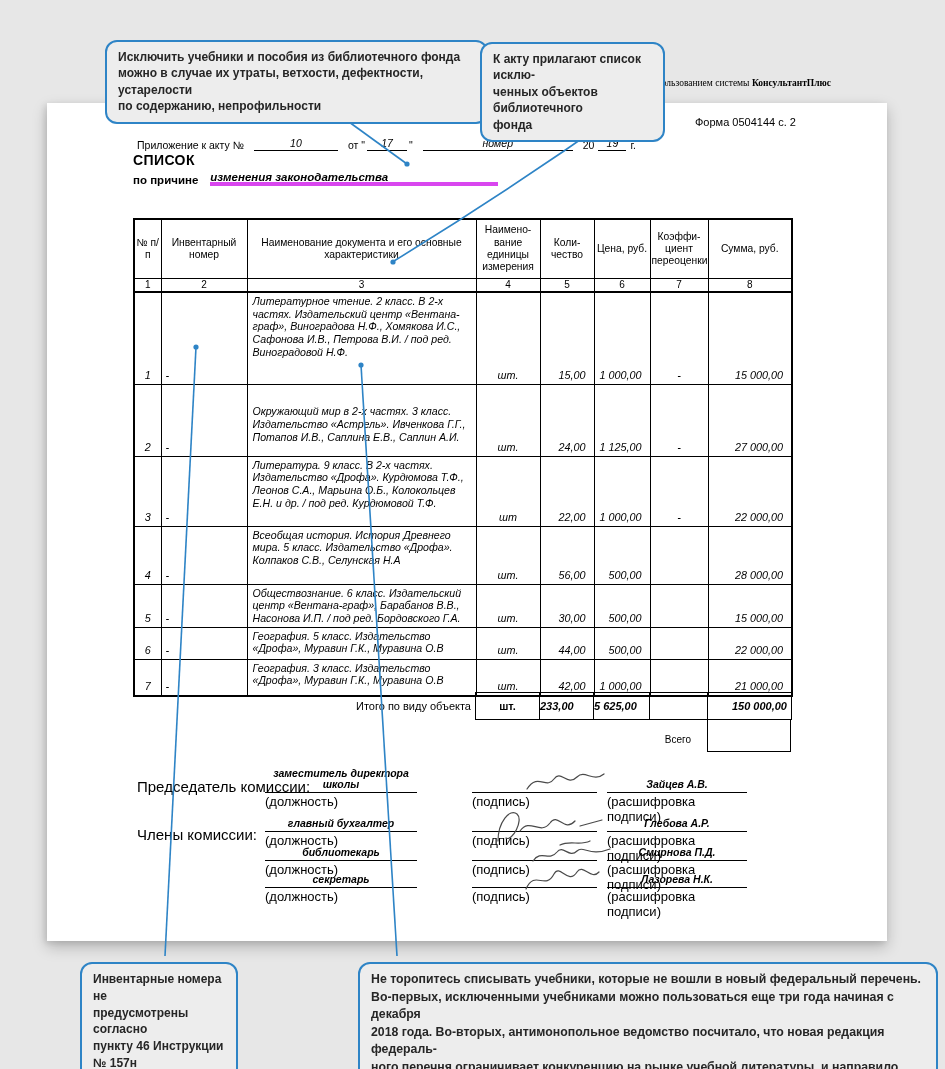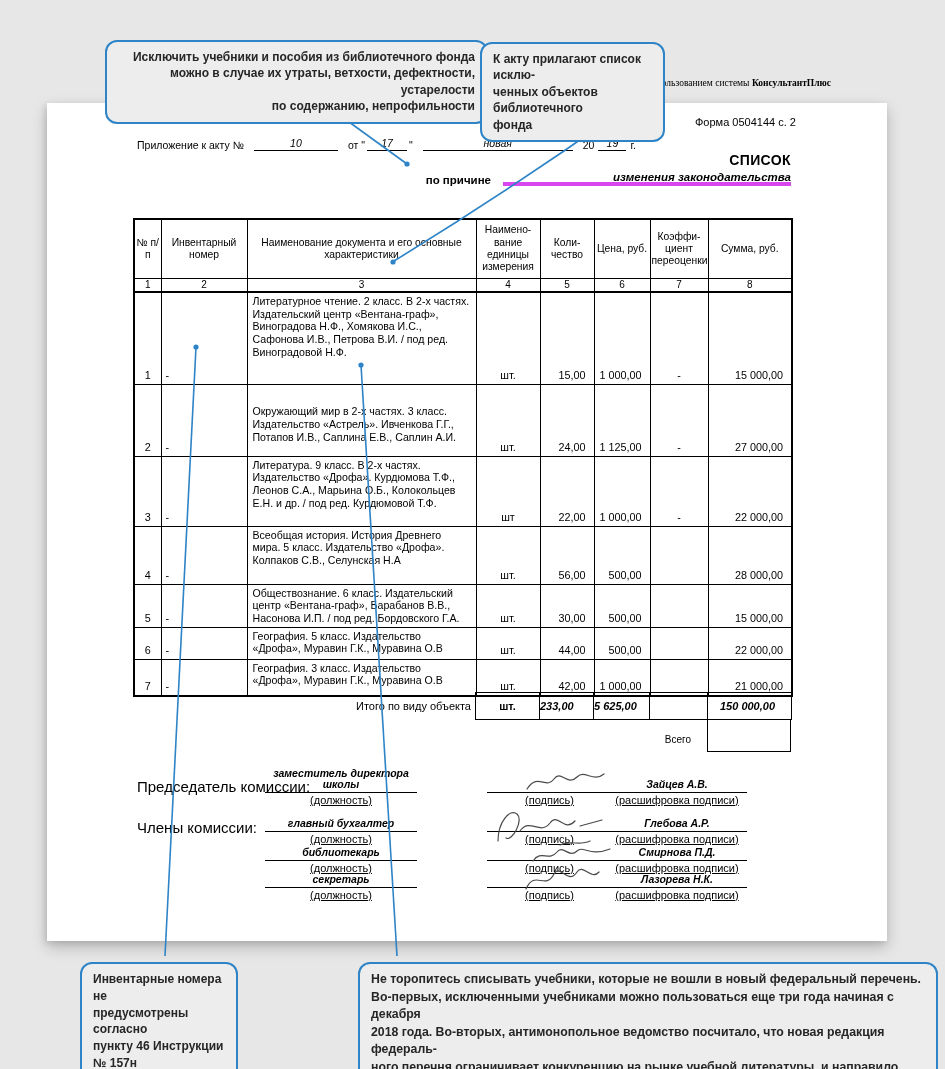--- a/index.html
+++ b/index.html
@@ -29,21 +29,21 @@
   .blank {
     display:inline-block; border-bottom:1px solid #000; text-align:center;
     font-style:italic; font-weight:normal; height:14px; vertical-align:bottom;
     font-size:10.5px;
   }
   .b-no{ width:84px; margin:0 10px; }
   .b-day{ width:40px; margin:0 2px; }
   .b-month{ width:150px; margin:0 10px; }
   .b-year{ width:28px; margin:0 4px 0 4px; }
 
-  .title-block { left:133px; top:152px; width:658px; text-align:right; }
+  .title-block { left:133px; top:152px; width:658px; text-align:left; }
   .t1 { font-size:14px; font-weight:bold; letter-spacing:.4px; }
   .t2 { font-size:13px; font-weight:bold; margin-top:1px; }
   .reason { margin-top:3px; font-size:11.5px; font-weight:bold; }
   .reason-blank {
     display:inline-block; width:288px; border-bottom:4px solid #d946ef;
     font-style:italic; margin-left:12px; height:15px; vertical-align:bottom;
   }
 
   
   .form-table {
@@ -54,21 +54,21 @@
   .form-table th, .form-table td { border:1px solid #000; overflow:hidden; }
   .form-table tr.hdr { height:59px; }
   .form-table tr.hdr th {
     font-weight:normal; font-size:10.3px; line-height:1.18;
     text-align:center; vertical-align:middle; padding:2px 1px;
   }
   .form-table tr.nums td {
     height:14px; text-align:center; font-size:10px; padding:0;
     border-bottom:2px solid #000;
   }
-  .form-table tbody td { vertical-align:bottom; padding:2px 3px; }
+  .form-table tbody td { font-style:italic; vertical-align:bottom; padding:2px 3px; }
   .form-table tbody tr:nth-child(1){ height:92px; }
   .form-table tbody tr:nth-child(2){ height:72px; }
   .form-table tbody tr:nth-child(3){ height:70px; }
   .form-table tbody tr:nth-child(4){ height:58px; }
   .form-table tbody tr:nth-child(5){ height:40px; }
   .form-table tbody tr:nth-child(6){ height:32px; }
   .form-table tbody tr:nth-child(7){ height:37px; }
   .form-table tbody .c1 { text-align:center; padding-bottom:3px; }
   .form-table tbody .c2 { text-align:left; padding-left:4px; padding-bottom:3px; }
   .form-table tbody .c3 {
@@ -83,69 +83,69 @@
 
   
   .totals-label { left:295px; top:700px; width:176px; text-align:right; font-size:11px; }
   .totals-table {
     position:absolute; left:475px; top:692px; z-index:2;
     border-collapse:collapse; table-layout:fixed; font-size:11px;
   }
   .totals-table td { border:1.5px solid #000; height:27px; vertical-align:middle; }
   .tt-unit { text-align:center; font-weight:bold; }
   .tt-qty, .tt-price { font-weight:bold; font-style:italic; text-align:left; padding-right:8px; }
-  .tt-sum { font-weight:bold; font-style:italic; text-align:center; padding-right:4px; }
+  .tt-sum { font-weight:bold; font-style:italic; text-align:right; padding-right:4px; }
   .vsego-box { left:707px; top:719px; width:84px; height:33px; border:1.5px solid #000; }
   .vsego-label { left:591px; top:734px; width:100px; text-align:right; font-size:10px; }
 
   
   .sig-row { position:absolute; left:133px; width:660px; height:58px; font-size:10.5px; z-index:2; }
   .sr1{ top:764px; } .sr2{ top:810px; } .sr3{ top:839px; } .sr4{ top:866px; }
   .sig-label { position:absolute; left:4px; top:14px; font-size:15px; white-space:nowrap; }
-  .sr2 .sig-label { top:9px; }
+  .sr2 .sig-label { top:16px; }
   .sig-cell { position:absolute; top:0; }
   .sig-pos  { left:132px; width:152px; }
-  .sig-sign { left:354px; width:125px; }
+  .sig-sign { left:339px; width:125px; }
   .sig-name { left:474px; width:140px; }
   .sig-cell .val {
     height:22px; display:flex; align-items:flex-end; justify-content:center;
     border-bottom:1px solid #000; font-style:italic; font-weight:bold;
     line-height:1.1; text-align:center; padding-bottom:1px;
   }
   .sr1 .sig-cell .val { height:29px; }
-  .sig-cell .cap { text-align:center; font-size:11px; padding-top:1px;text-decoration:underline; }
+  .sig-cell .cap { text-align:left; font-size:13px; padding-top:1px; }
 
   
   .callout {
     position:absolute; background:#ededed; border:2px solid #2e84c6;
     border-radius:12px; padding:7px 11px; font-weight:bold; color:#262626;
     white-space:pre-line; z-index:5;
   }
-  .co-tl { left:105px; top:40px;  width:383px; font-size:12px;   line-height:1.37;text-align:right; }
+  .co-tl { left:105px; top:40px;  width:383px; font-size:12px;   line-height:1.37; }
   .co-tr { left:480px; top:42px;  width:185px; font-size:12px;   line-height:1.37; }
   .co-bl { left:80px;  top:962px; width:158px; font-size:12px;   line-height:1.40; }
   .co-bc { left:358px; top:962px; width:580px; font-size:12.3px; line-height:1.43; }
 
   .watermark {
     position:absolute; left:582px; top:78px; z-index:3;
     font-family:"Liberation Serif", serif; font-size:9.5px; white-space:nowrap;
   }
   .watermark b { font-weight:bold; }
 
   .connectors { position:absolute; left:0; top:0; z-index:4; pointer-events:none; }
 </style>
 </head>
 <body>
 
 <div class="page"></div>
 
 <div class="abs form-no">Форма 0504144 с. 2</div>
 
 <div class="abs appendix-line">
-  <span>Приложение к акту №</span><span class="blank b-no">10</span><span>от "</span><span class="blank b-day">17</span><span>"</span><span class="blank b-month">новая</span><span>20</span><span class="blank b-year">19</span><span>г.</span>
+  <span>Приложение к акту №</span><span class="blank b-no">10</span><span>от "</span><span class="blank b-day">17</span><span>"</span><span class="blank b-month">номер</span><span>20</span><span class="blank b-year">19</span><span>г.</span>
 </div>
 
 <div class="abs title-block">
   <div class="t1">СПИСОК</div>
   <div class="reason">
     <span>по причине</span><span class="reason-blank">изменения законодательства</span>
   </div>
 </div>
 
 <table class="form-table">

